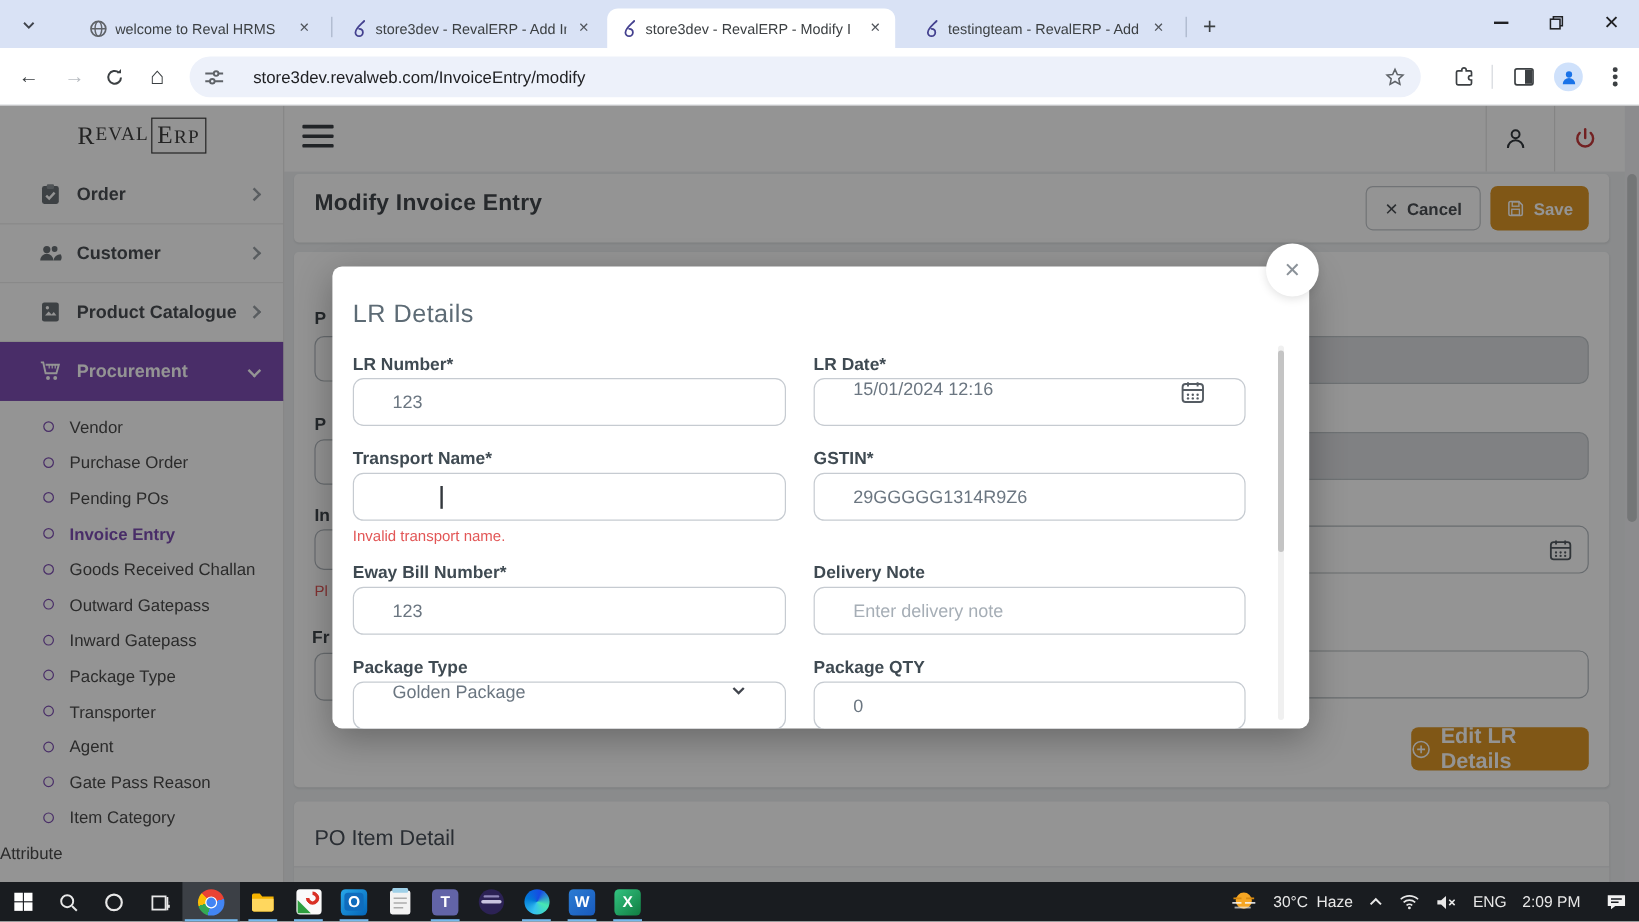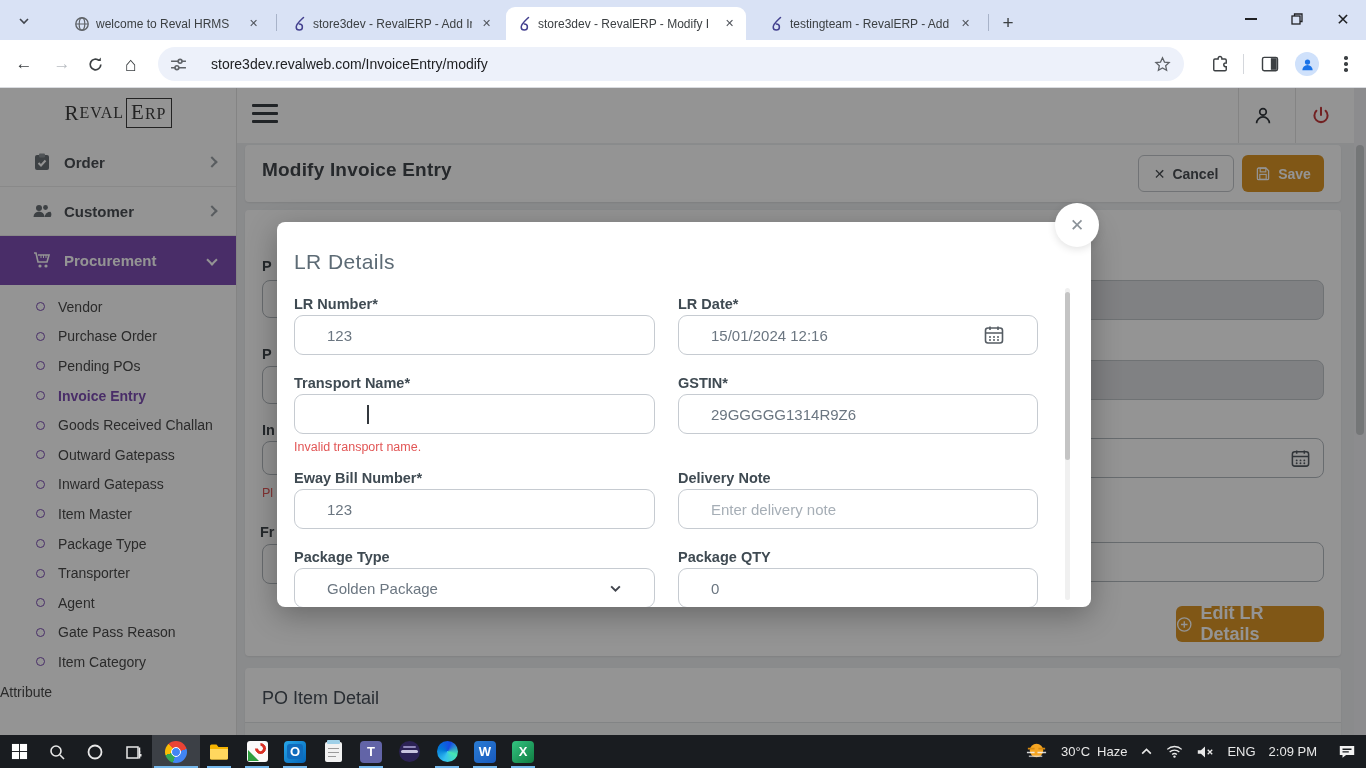--- a/index.html
+++ b/index.html
@@ -80,21 +80,21 @@
     border-radius:8px; z-index:60; overflow:hidden; box-shadow:0 8px 30px rgba(0,0,0,.3); }
   .modal-close { position:absolute; left:1055px; top:203px; width:44px; height:44px; border-radius:50%;
     background:#fff; z-index:61; display:flex; align-items:center; justify-content:center;
     color:#8b9299; font-size:17px; cursor:pointer; box-shadow:0 2px 8px rgba(0,0,0,.12); }
   .m-title { position:absolute; left:17px; top:28px; font-size:21px; color:#5d6b75; letter-spacing:.4px; }
   .f-label { position:absolute; font-size:14.5px; font-weight:bold; color:#3f4a52; }
   .f-input { position:absolute; height:40px; border:1px solid #c6cbd1; border-radius:9px; background:#fff;
     font-family:"Liberation Sans",sans-serif; font-size:15px; color:#6b7681; padding:0 32px; width:361px; outline:none; }
   .f-input::placeholder { color:#a6aeb6; }
   .f-err { position:absolute; font-size:12.5px; color:#e25656; }
-  .f-select { display:flex; align-items:center; justify-content:space-between; }
+  .f-select { display:flex; align-items:flex-start; justify-content:space-between; }
   .caret { position:absolute; left:367px; top:403px; width:1.5px; height:19px; background:#33383d; z-index:62; }
   .m-scroll { position:absolute; left:788px; top:66px; width:5px; height:312px; background:#f0f0f0; border-radius:3px; }
   .m-thumb { position:absolute; left:788px; top:70px; width:5px; height:168px; background:#c4c4c4; border-radius:3px; }
 
   
   .taskbar { position:absolute; left:0; top:735px; width:1366px; height:33px; background:#191c20; z-index:100;
     display:flex; align-items:stretch; color:#e8e8e8; }
   .tb-cell { width:38px; display:flex; align-items:center; justify-content:center; position:relative; }
   .tb-cell.appactive { background:#3c4046; }
   .tb-under { position:absolute; bottom:0; left:7px; right:7px; height:2px; background:#76b9ed; }
@@ -228,20 +228,29 @@
     <div class="nav-item">
       <svg class="nico" viewBox="0 0 20 20">
           <circle cx="7" cy="7" r="3" fill="#6a7075"></circle>
           <circle cx="13.5" cy="6.5" r="2.4" fill="#6a7075"></circle>
           <path d="M1.5 16a5.5 5.5 0 0 1 11 0z" fill="#6a7075"></path>
           <path d="M12.5 16a6 6 0 0 1 6-5.2 4.8 4.8 0 0 1 .1 5.2z" fill="#6a7075"></path>
         </svg>
       <span>Customer</span>
       <span class="chev"></span>
     </div>
+    <div class="nav-item">
+      <svg class="nico" viewBox="0 0 20 20">
+          <rect x="3" y="2" width="14" height="16" rx="2" fill="#6a7075"></rect>
+          <path d="M5.5 13l3-3.5 2.5 2.5 1.8-2 2.2 3z" fill="#fff"></path>
+          <circle cx="7.5" cy="6.5" r="1.4" fill="#fff"></circle>
+        </svg>
+      <span>Product Catalogue</span>
+      <span class="chev"></span>
+    </div>
     <div class="nav-item active">
       <svg class="nico" viewBox="0 0 20 20">
           <path d="M2 3h2l2 9h9l2-7H6" fill="none" stroke="#fff" stroke-width="1.6"></path>
           <circle cx="8" cy="16" r="1.6" fill="#fff"></circle>
           <circle cx="14" cy="16" r="1.6" fill="#fff"></circle>
           <path d="M9 5v3M11.5 5v3M14 5v3" stroke="#fff" stroke-width="1"></path>
         </svg>
       <span>Procurement</span>
       <span class="chev"></span>
     </div>
@@ -267,24 +276,20 @@
           <span class="dot"></span>
           <span>Goods Received Challan</span>
         </div>
       <div class="sub-item">
           <span class="dot"></span>
           <span>Outward Gatepass</span>
         </div>
       <div class="sub-item">
           <span class="dot"></span>
           <span>Inward Gatepass</span>
-        </div>
-      <div class="sub-item">
-          <span class="dot"></span>
-          <span>Item Master</span>
         </div>
       <div class="sub-item">
           <span class="dot"></span>
           <span>Package Type</span>
         </div>
       <div class="sub-item">
           <span class="dot"></span>
           <span>Transporter</span>
         </div>
       <div class="sub-item">

